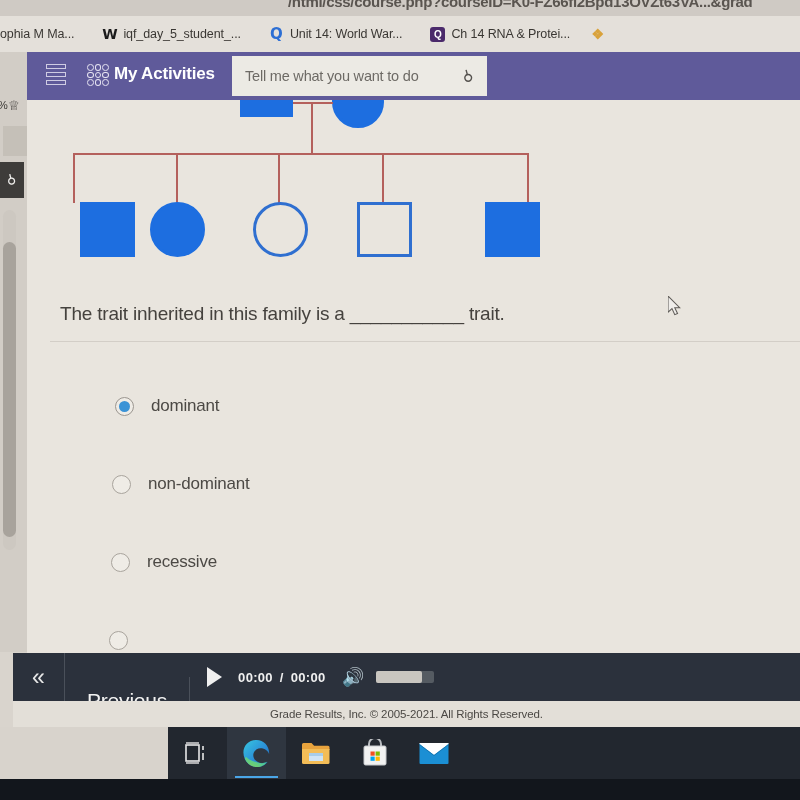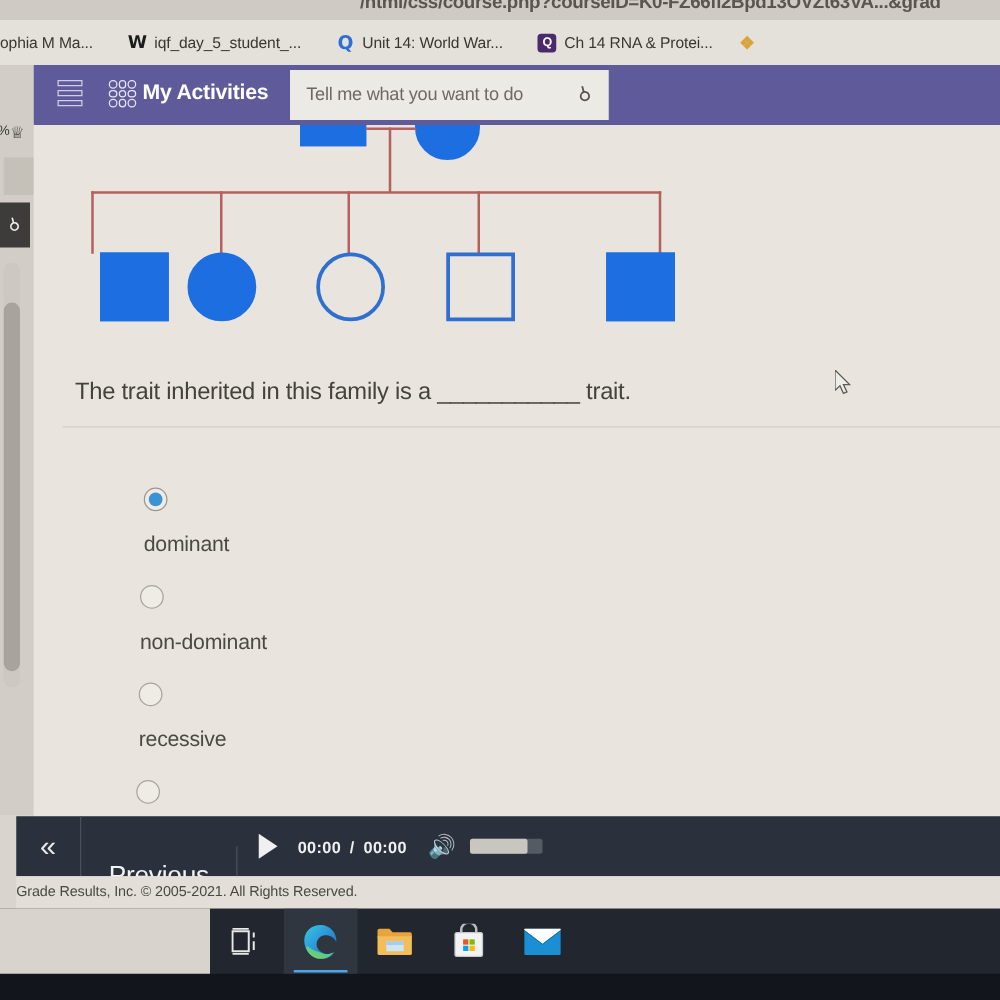--- a/index.html
+++ b/index.html
@@ -164,23 +164,22 @@
     letter-spacing:-0.2px;
     white-space:nowrap;
   }
   .q-divider {
     position:absolute; left:23px; top:243px; width:750px; height:1px;
     background:#d3cec7;
   }
 
   .opt {
     position:absolute; left:88px;
-    display:flex; align-items:flex-start; gap:17px;
+    display:flex; align-items:flex-end; gap:17px;
     height:26px;
-    flex-direction:column;
   }
   .radio {
     width:19px; height:19px; border-radius:50%;
     border:1.6px solid #a9a49d; background:#efece6;
     display:flex; align-items:center; justify-content:center;
     flex:0 0 19px;
   }
   .radio.sel { border-color:#9b9690; }
   .radio.sel::after {
     content:""; width:11px; height:11px; border-radius:50%;
@@ -240,21 +239,21 @@
   }
   .vol-fill {
     position:absolute; left:0; top:0; height:12px; width:46px;
     background:#c9c6c0; border-radius:2px;
   }
 
   
   .footer {
     position:absolute; left:13px; top:701px; width:787px; height:26px;
     background:#e3dfd8;
-    display:flex; align-items:center; justify-content:flex-start;
+    display:flex; align-items:center; justify-content:center;
   }
   .footer-text { font-size:11.5px; color:#4b4844; letter-spacing:-0.1px; }
 
   
   .desk-bg {
     position:absolute; left:0; top:727px; width:800px; height:73px;
     background:#12161c;
   }
   .taskbar {
     position:absolute; left:168px; top:727px; width:632px; height:52px;

